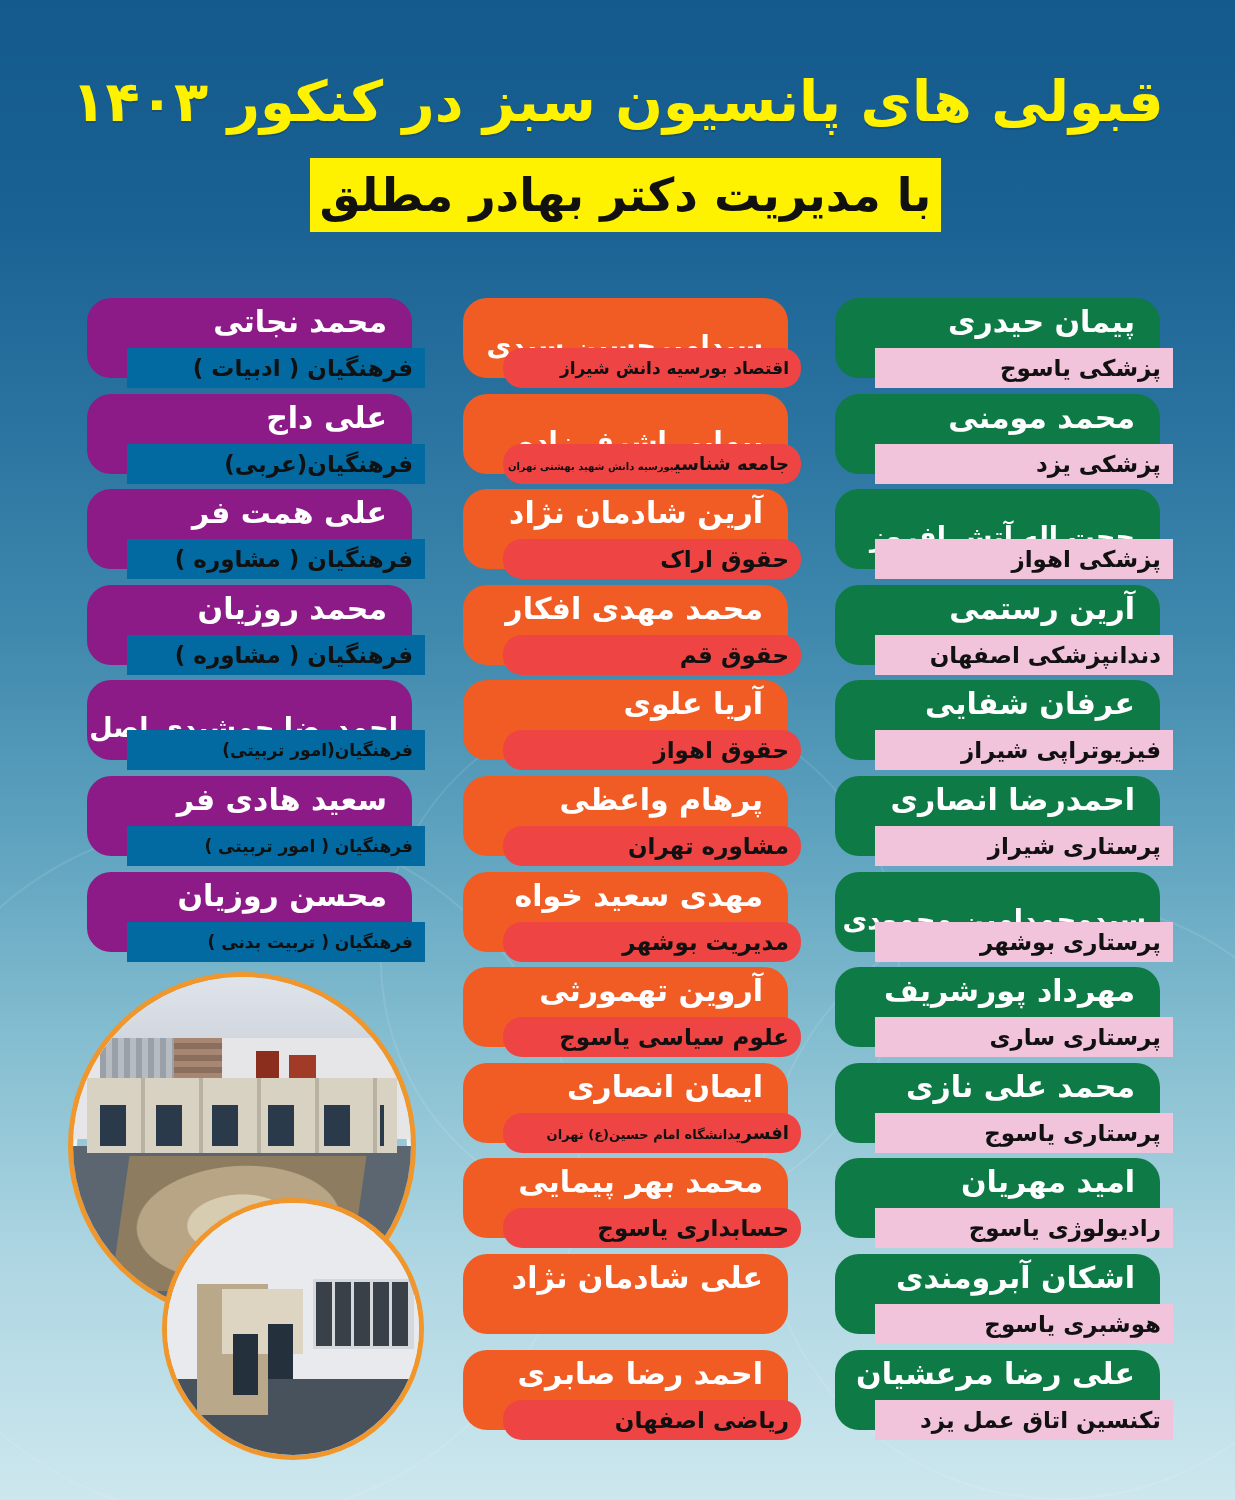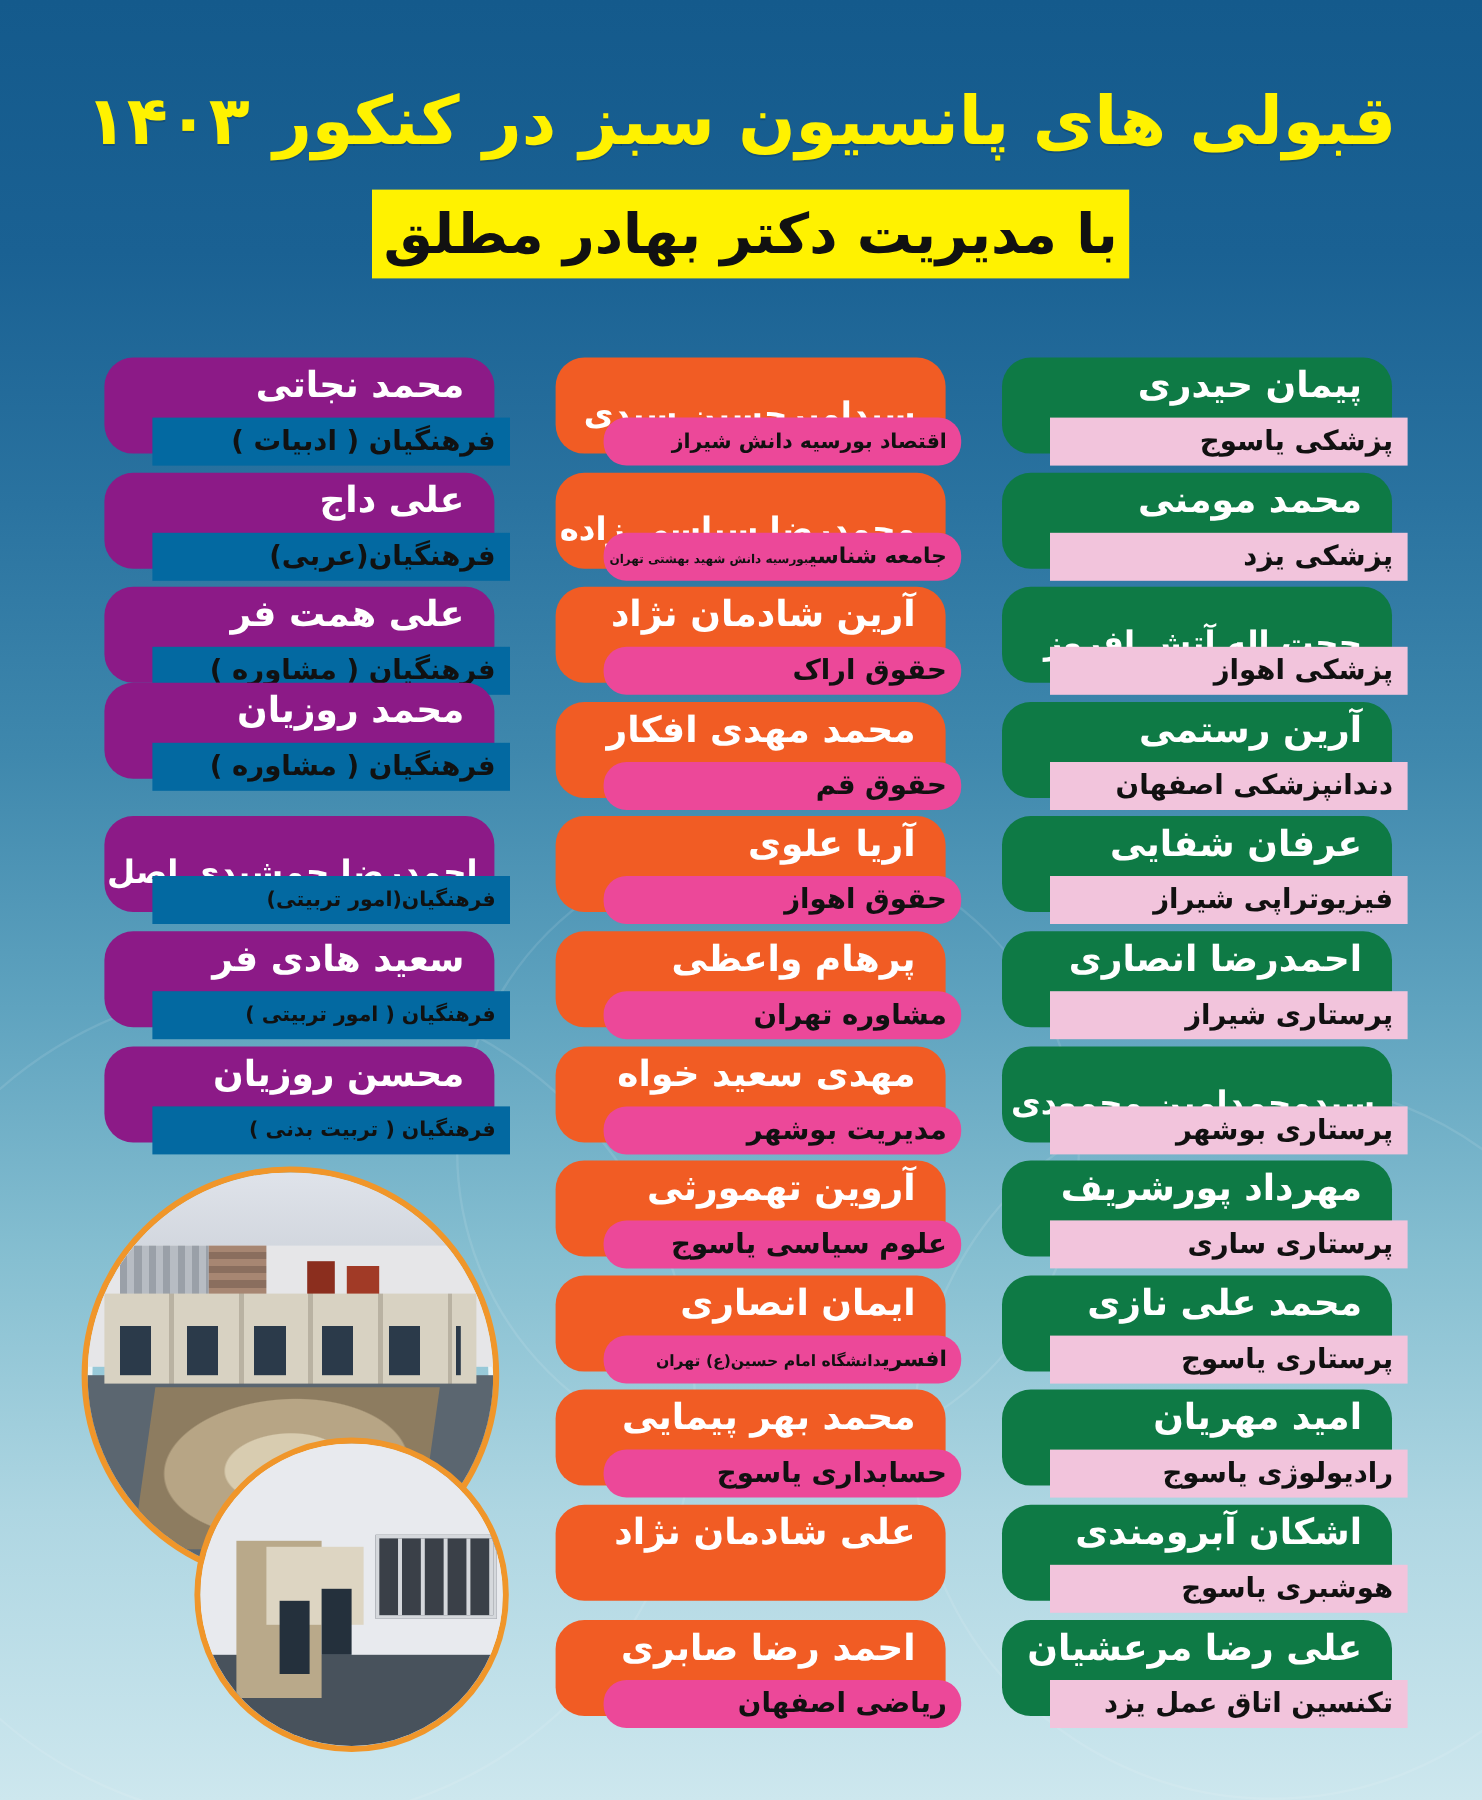--- a/index.html
+++ b/index.html
@@ -52,21 +52,21 @@
       position: absolute; right: 12px; top: 0; direction: rtl;
       color: #111; font-weight: bold; font-size: 23px; line-height: 40px;
       white-space: nowrap;
     }
     .card .major.small { font-size: 17px; }
     .card .name.tight { font-size: 27px; letter-spacing: -0.5px; margin-top: 24px; }
 
     .theme-green .name-box { background: #0e7a45; }
     .theme-green .major-box { background: #f2c4dc; }
     .theme-orange .name-box { background: #f15c24; }
-    .theme-orange .major-box { background: #ec4899; border-radius: 19px; }
+    .theme-orange .major-box { background: #ef4444; border-radius: 19px; }
     .theme-purple .name-box { background: #8c1a87; }
     .theme-purple .major-box { background: #0369a1; }
 
     .photo {
       position: absolute; border-radius: 50%;
       border: 5px solid #f0962a;
       overflow: hidden;
       box-shadow: 0 0 0 4px rgba(255,255,255,0.8) inset;
     }
     .photo-1 { left: 68px; top: 972px; width: 348px; height: 348px; }
@@ -202,21 +202,21 @@
   <div class="card theme-orange" style="top:0px;">
     <div class="name-box">
         <span class="name tight">سیدامیرحسین سیدی</span>
       </div>
     <div class="major-box">
         <span class="major small">اقتصاد بورسیه دانش شیراز</span>
       </div>
   </div>
   <div class="card theme-orange" style="top:96px;">
     <div class="name-box">
-        <span class="name tight">محمدرضا سیاسی زاده</span>
+        <span class="name tight">پیمایی اشرف زاده</span>
       </div>
     <div class="major-box">
       <span class="major" style="font-size:18px;">
         <span>جامعه شناسی</span><span style="font-size:10px;">بورسیه دانش شهید بهشتی تهران</span>
       </span>
     </div>
   </div>
   <div class="card theme-orange" style="top:191px;">
     <div class="name-box">
         <span class="name">آرین شادمان نژاد</span>
@@ -316,21 +316,21 @@
       </div>
   </div>
   <div class="card theme-purple" style="top:191px;">
     <div class="name-box">
         <span class="name">علی همت فر</span>
       </div>
     <div class="major-box">
         <span class="major">فرهنگیان ( مشاوره )</span>
       </div>
   </div>
-  <div class="card theme-purple" style="top:271px;">
+  <div class="card theme-purple" style="top:287px;">
     <div class="name-box">
         <span class="name">محمد روزیان</span>
       </div>
     <div class="major-box">
         <span class="major">فرهنگیان ( مشاوره )</span>
       </div>
   </div>
   <div class="card theme-purple" style="top:382px;">
     <div class="name-box">
         <span class="name tight" style="right:14px;">احمدرضا جمشیدی اصل</span>

